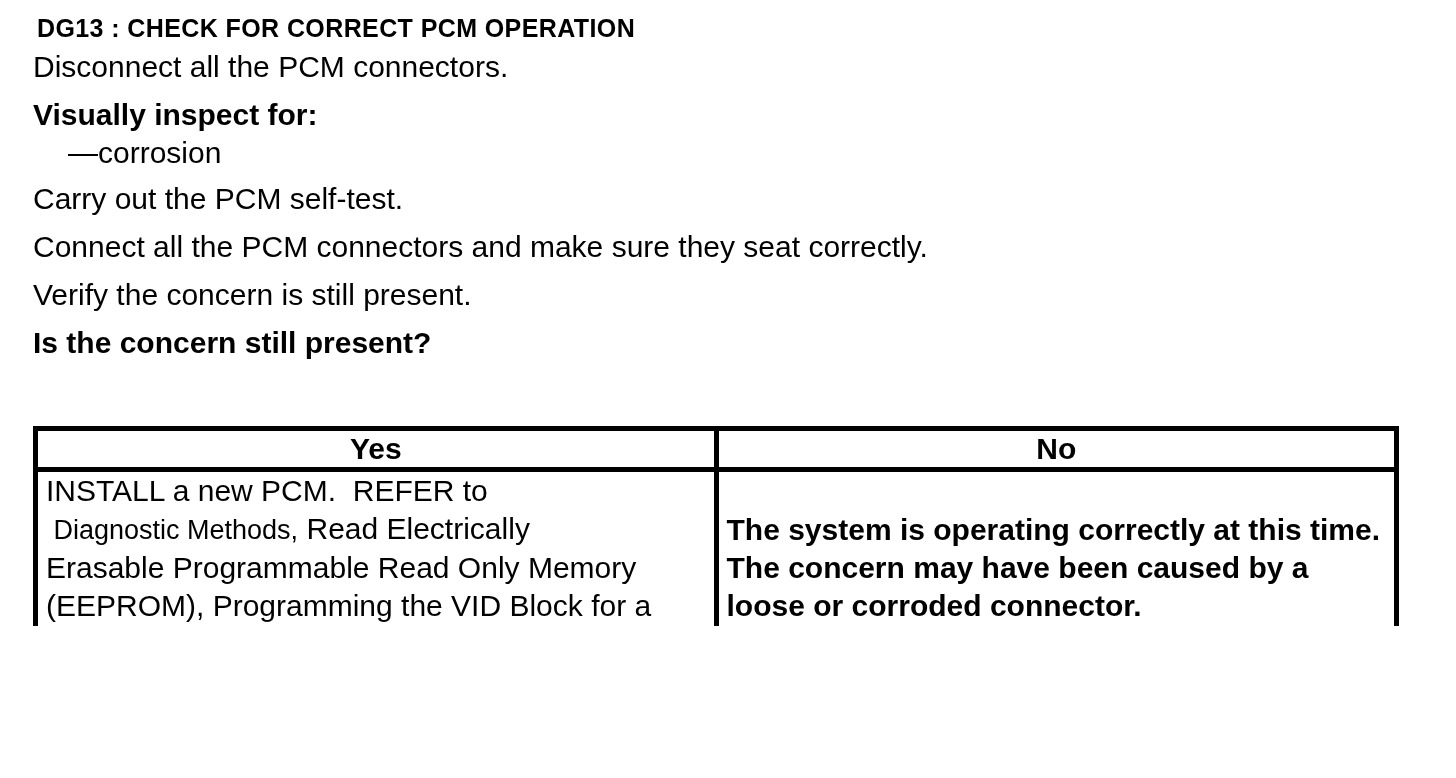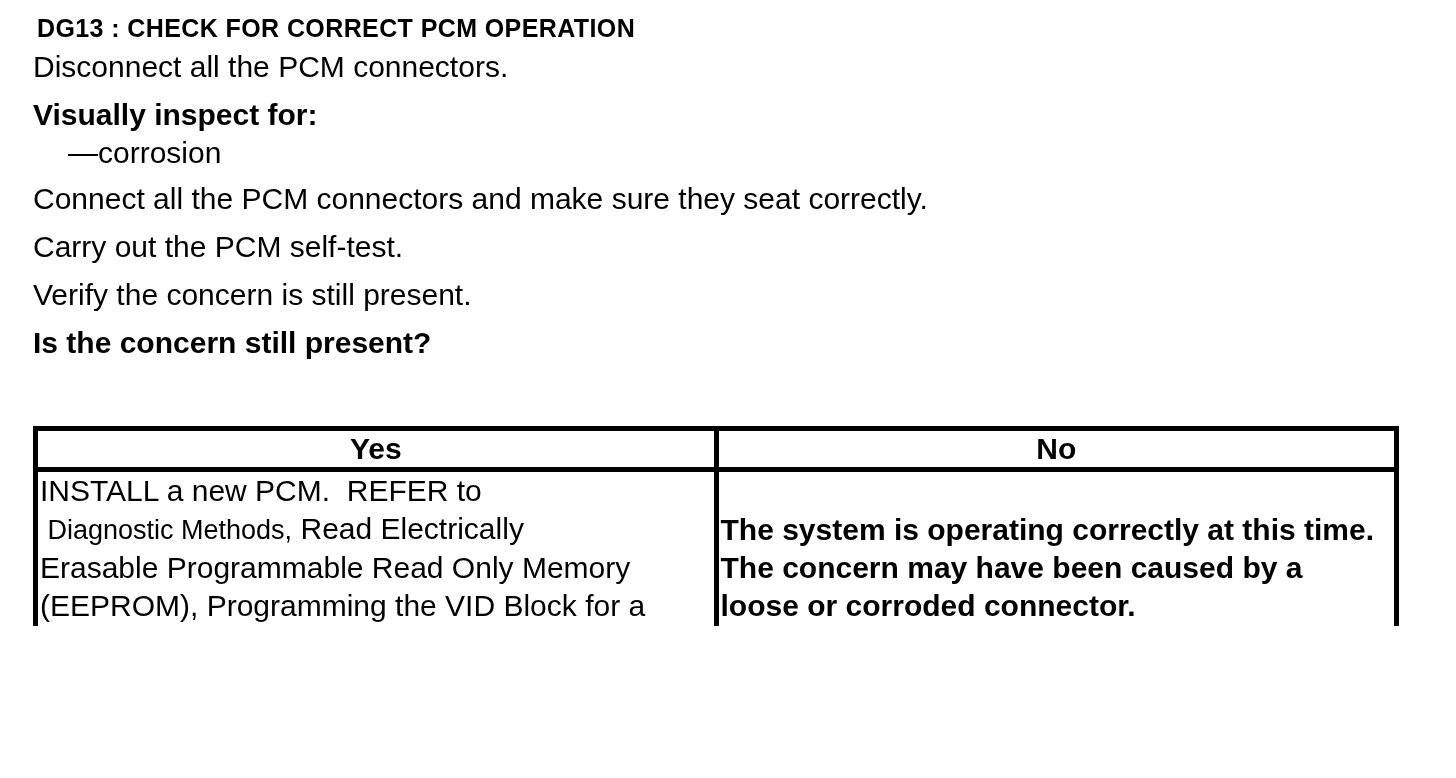--- a/index.html
+++ b/index.html
@@ -73,21 +73,21 @@
   }
   table.decision td {
     height: 188px;
     font-size: 30px;
   }
   td.yes-cell { vertical-align: top; }
   td.no-cell  { vertical-align: middle; font-weight: bold; }
   .cell-line {
     white-space: pre;
     line-height: 38px;
-    padding-left: 2px;
+    padding-left: 8px;
   }
   .ref-link {
     font-size: 27px;
   }
   .bottom-rule {
     margin-left: -2px;
     margin-top: 46px;
     width: 1381px;
     height: 8px;
     background: #000000;
@@ -100,23 +100,23 @@
 
   <div class="heading">DG13 : CHECK FOR CORRECT PCM OPERATION</div>
 
   <p class="step first">Disconnect all the PCM connectors.</p>
 
   <div class="inspect-group">
     <p class="inspect-intro">Visually inspect for:</p>
     <div class="dash-item">—corrosion</div>
   </div>
 
+  <p class="step">Carry out the PCM self-test.</p>
+
   <p class="step">Connect all the PCM connectors and make sure they seat correctly.</p>
-
-  <p class="step">Carry out the PCM self-test.</p>
 
   <p class="step">Verify the concern is still present.</p>
 
   <p class="question">Is the concern still present?</p>
 
   <table class="decision">
     <thead>
       <tr>
         <th>Yes</th>
         <th>No</th>

